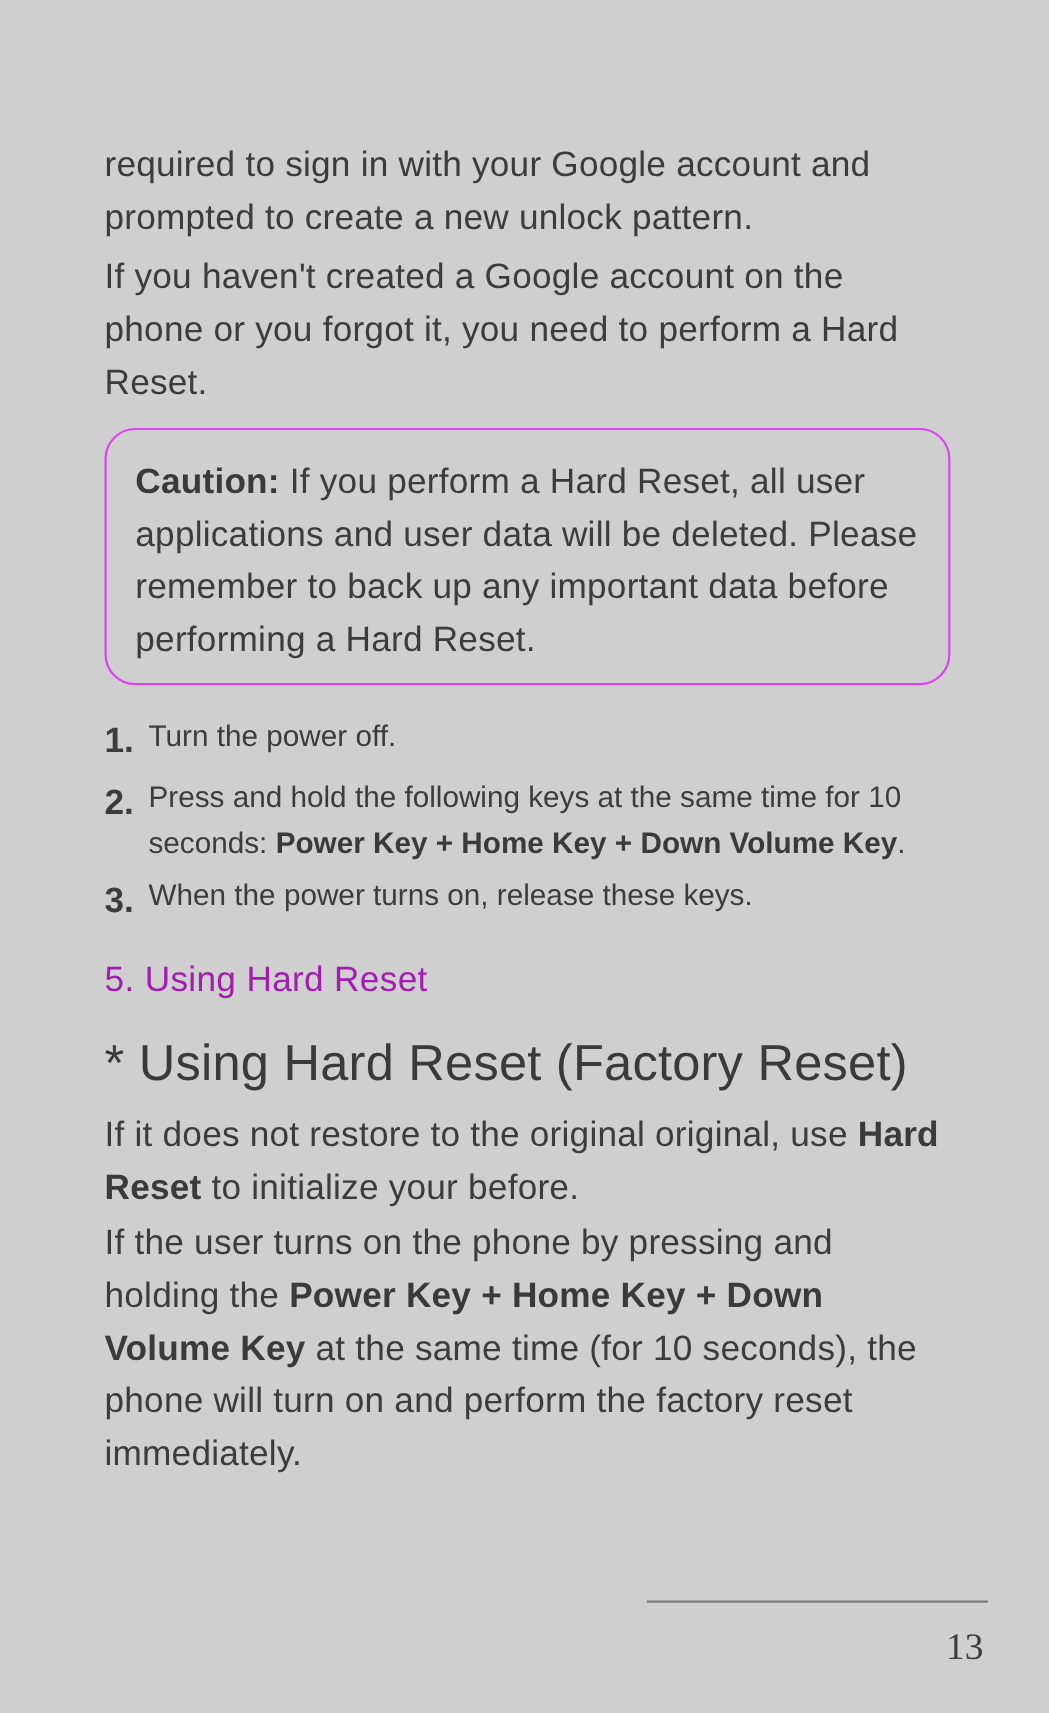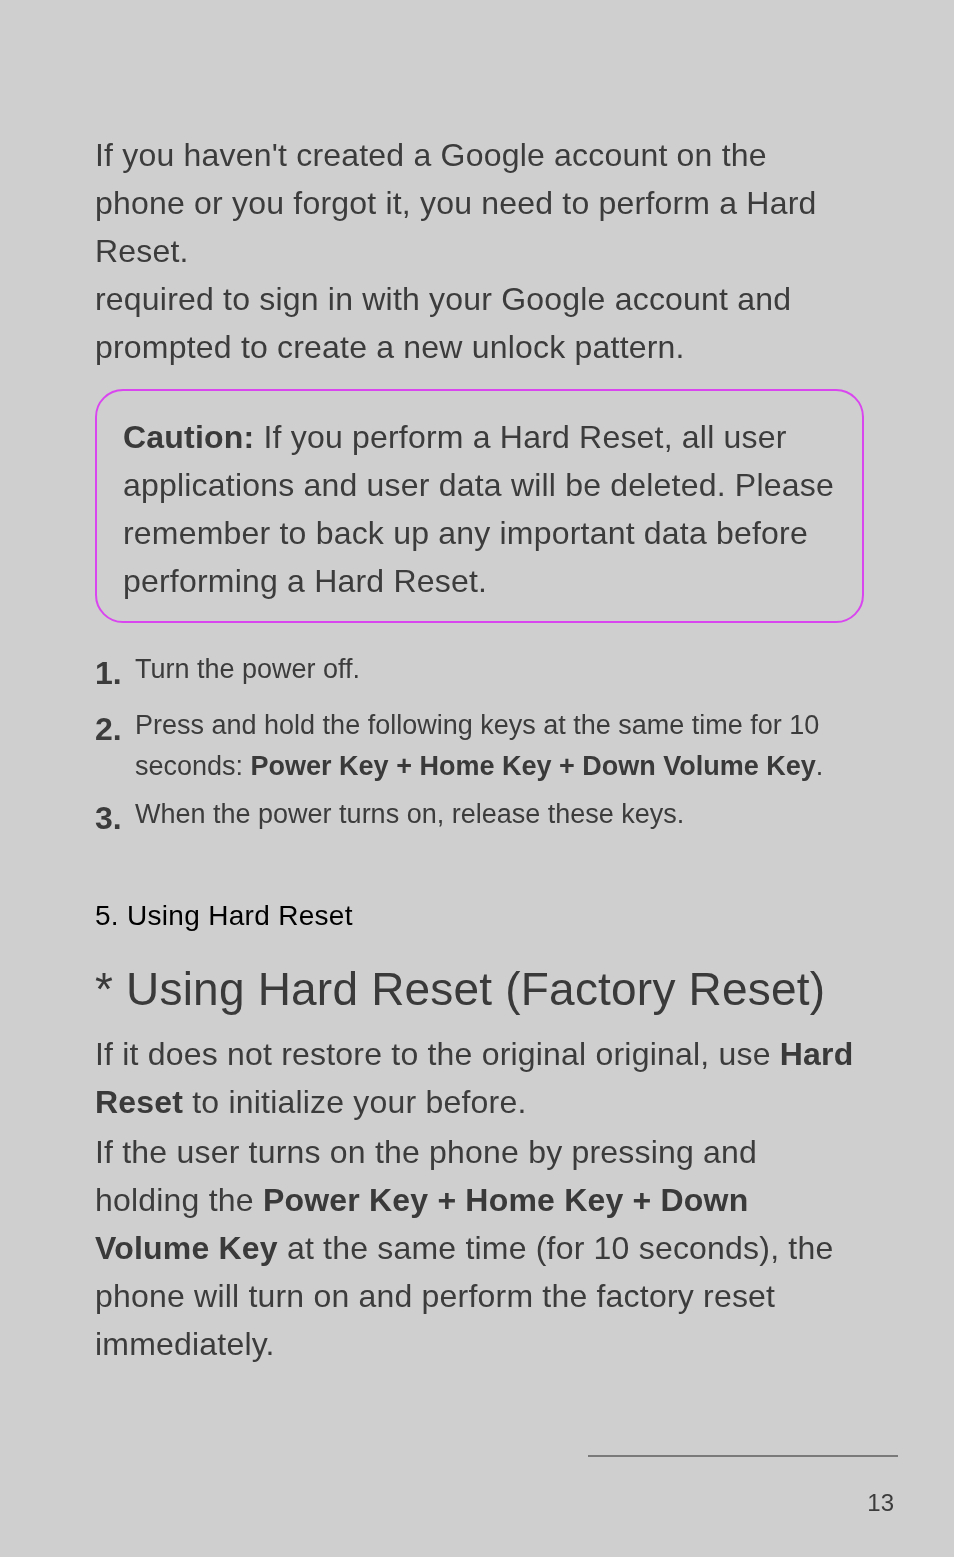--- a/index.html
+++ b/index.html
@@ -51,56 +51,57 @@
     font-size: 32px;
     font-weight: 700;
     line-height: 1.5;
   }
   .list-body {
     flex: 1;
     font-size: 27px;
     line-height: 1.5;
   }
   .section-heading {
-    font-size: 28px;
+    font-size: 32px;
     font-weight: 400;
-    color: #000000;
-    margin-top: 58px;
+    color: #a21caf;
+    margin-top: 30px;
     margin-bottom: 30px;
     letter-spacing: 0.3px;
   }
   .sub-heading {
     font-size: 46px;
     font-weight: 400;
     color: #3a3a3a;
     margin-bottom: 14px;
     letter-spacing: 0.2px;
   }
   .page-number {
     position: absolute;
     right: 60px;
     bottom: 40px;
-    font-size: 24px;
+    font-size: 34px;
     color: #3c3c3c;
+    font-family: Liberation Serif, serif;
   }
   .page-rule {
     position: absolute;
     right: 56px;
     bottom: 100px;
     width: 310px;
     border-top: 2px solid #7a7a7a;
   }
 </style>
 </head>
 <body>
 
 <div class="page">
 
+  <div class="body-text">required to sign in with your Google account and prompted to create a new unlock pattern.</div>
   <div class="body-text" style="margin-top:6px;">If you haven't created a Google account on the phone or you forgot it, you need to perform a Hard Reset.</div>
-  <div class="body-text">required to sign in with your Google account and prompted to create a new unlock pattern.</div>
 
   <div class="caution-box">
     <div class="body-text">
       <span class="bold">Caution:</span><span> If you perform a Hard Reset, all user applications and user data will be deleted. Please remember to back up any important data before performing a Hard Reset.</span>
     </div>
   </div>
 
   <div class="list">
     <div class="list-item">
       <div class="list-num">1.</div>

